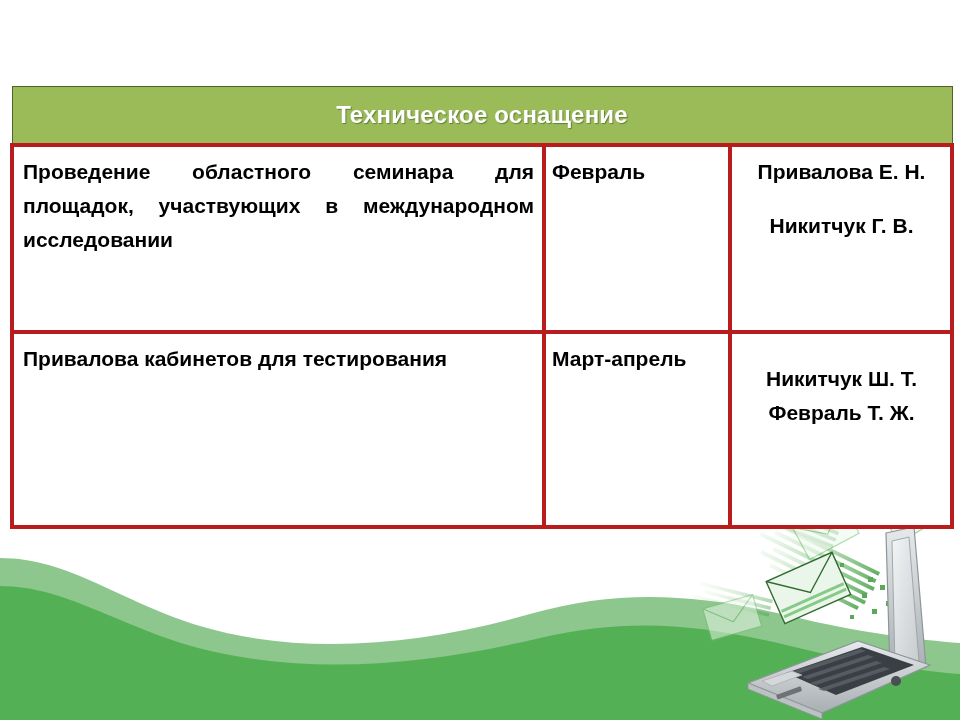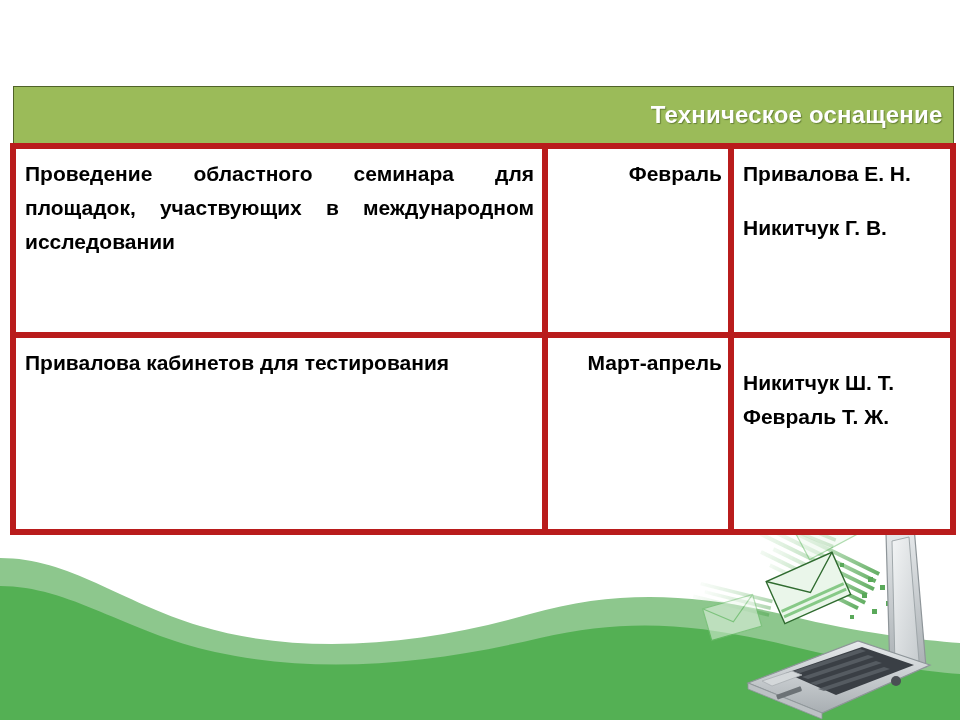--- a/index.html
+++ b/index.html
@@ -71,50 +71,50 @@
   table.plan col.c-task  { width: 532px; }
   table.plan col.c-term  { width: 186px; }
   table.plan col.c-resp  { width: 222px; }
 
   table.plan th.header-cell {
     background: #9BBB59;
     border: 1px solid #4f6228;
     color: #ffffff;
     font-size: 24px;
     font-weight: bold;
-    text-align: right;
+    text-align: center;
     height: 48px;
-    padding: 4px 10px;
+    padding: 4px 4px;
     letter-spacing: 0.2px;
     text-shadow: 1px 1px 1px rgba(60,80,30,0.55);
     line-height: 1.1;
   }
 
   table.plan td {
-    border: 6px solid #b91c1c;
+    border: 4px solid #b91c1c;
     vertical-align: top;
     color: #000000;
     font-size: 21px;
     font-weight: bold;
     line-height: 1.62;
     padding: 8px 8px 8px 9px;
   }
   table.plan td.task {
     text-align: justify;
     text-align-last: left;
     height: 167px;
   }
   table.plan tr.row-2 td.task { height: 175px; }
   table.plan td.term {
-    text-align: right;
+    text-align: left;
     padding-left: 6px;
     padding-right: 6px;
   }
   table.plan td.resp {
-    text-align: left;
+    text-align: center;
   }
   .cell-line { display: block; }
   .nowrap-tail { white-space: nowrap; margin-top: 20px; }
 </style>
 </head>
 <body>
 
 <div class="slide">
 
   <div class="wave-layer">

